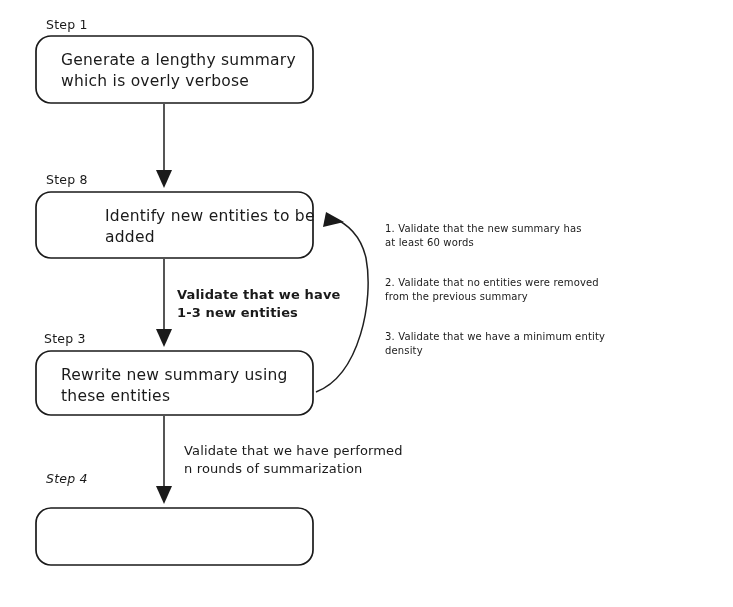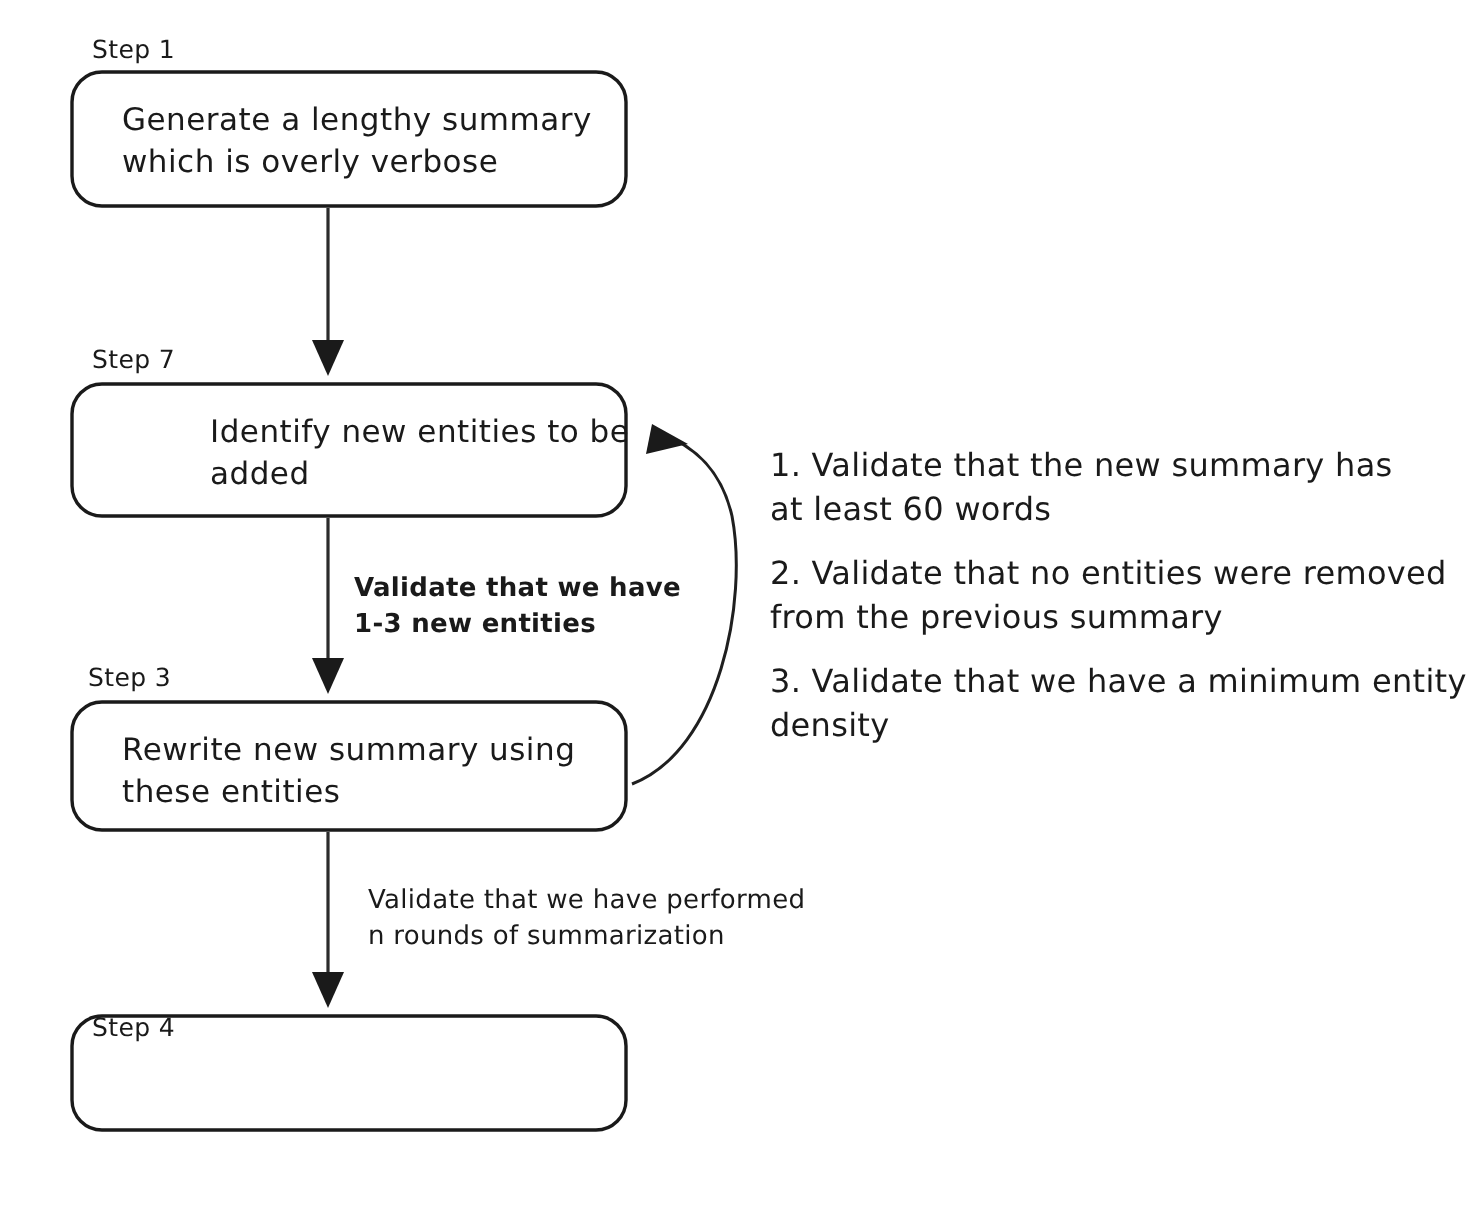--- a/index.html
+++ b/index.html
@@ -64,21 +64,21 @@
   }
   .node-text {
     font-size: 15.5px;
     letter-spacing: 0.25px;
   }
   .edge-label {
     font-size: 13px;
     letter-spacing: 0.15px;
   }
   .list-item {
-    font-size: 16px;
+    font-size: 10px;
     letter-spacing: 0.15px;
   }
 </style>
 </head>
 <body>
 
 <div id="flow-root">
 
   <svg class="flow-canvas" viewBox="0 0 733 607">
 
@@ -98,23 +98,23 @@
 
     <line class="edge-line" x1="164" y1="416" x2="164" y2="488"></line>
     <polygon class="arrow-head" points="156,486 172,486 164,504"></polygon>
 
     <path class="edge-curve" d="M 316,392 C 360,375 374,300 366,258 C 360,232 344,222 331,217"></path>
     <polygon class="arrow-head" points="326,212 344,222 323,227"></polygon>
 
   </svg>
 
   <div class="txt step-label" style="left:46px; top:16px;">Step 1</div>
-  <div class="txt step-label" style="left:46px; top:171px;">Step 7</div>
+  <div class="txt step-label" style="left:46px; top:171px;">Step 8</div>
   <div class="txt step-label" style="left:44px; top:330px;">Step 3</div>
-  <div class="txt step-label" style="left:46px; top:505px;">Step 4</div>
+  <div class="txt step-label" style="left:46px; top:470px;font-style:italic;">Step 4</div>
 
   <div class="txt node-text" style="left:61px; top:50px;">Generate a lengthy summary
 which is overly verbose</div>
   <div class="txt node-text" style="left:61px; top:206px;margin-left:44px;">Identify new entities to be
 added</div>
   <div class="txt node-text" style="left:61px; top:365px;">Rewrite new summary using
 these entities</div>
 
   <div class="txt edge-label" style="left:177px; top:286px;font-weight:bold;">Validate that we have
 1-3 new entities</div>

